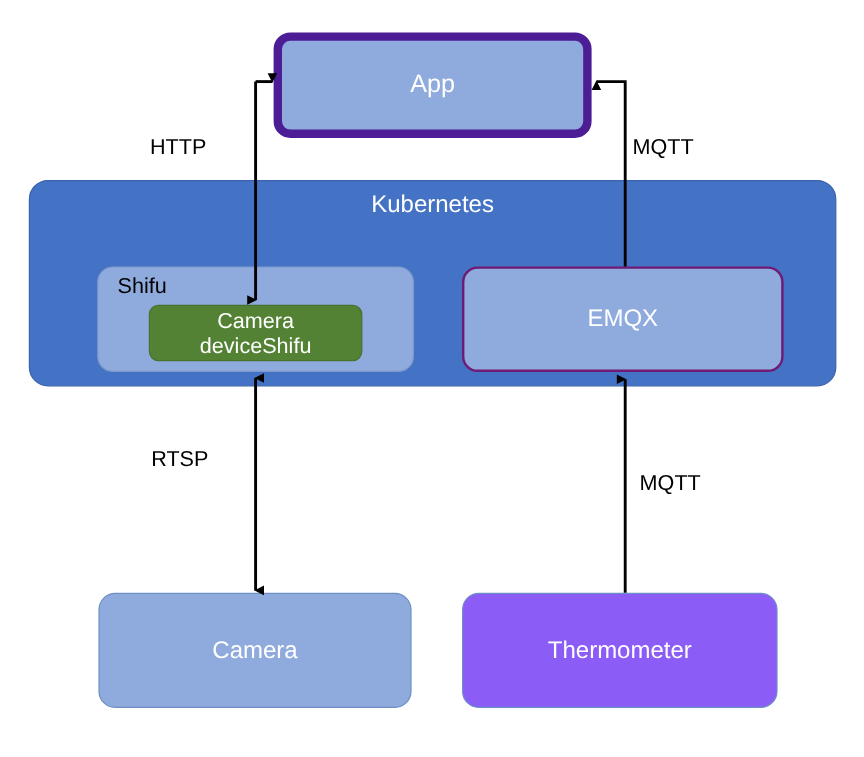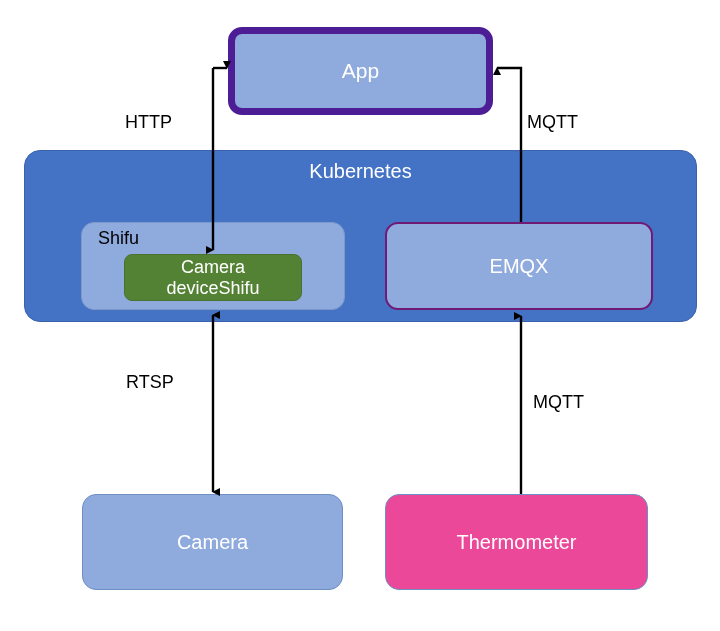--- a/index.html
+++ b/index.html
@@ -114,21 +114,21 @@
     background: #8FAADC;
     border: 1px solid #6d8fc4;
     border-radius: 14px;
     font-size: 20px;
   }
   #node-thermometer {
     left: 385px;
     top: 494px;
     width: 263px;
     height: 96px;
-    background: #ec4899;
+    background: #8b5cf6;
     border: 1px solid #6d8fc4;
     border-radius: 14px;
     font-size: 20px;
   }
   
   #connectors {
     position: absolute;
     left: 0;
     top: 0;
     width: 720px;

